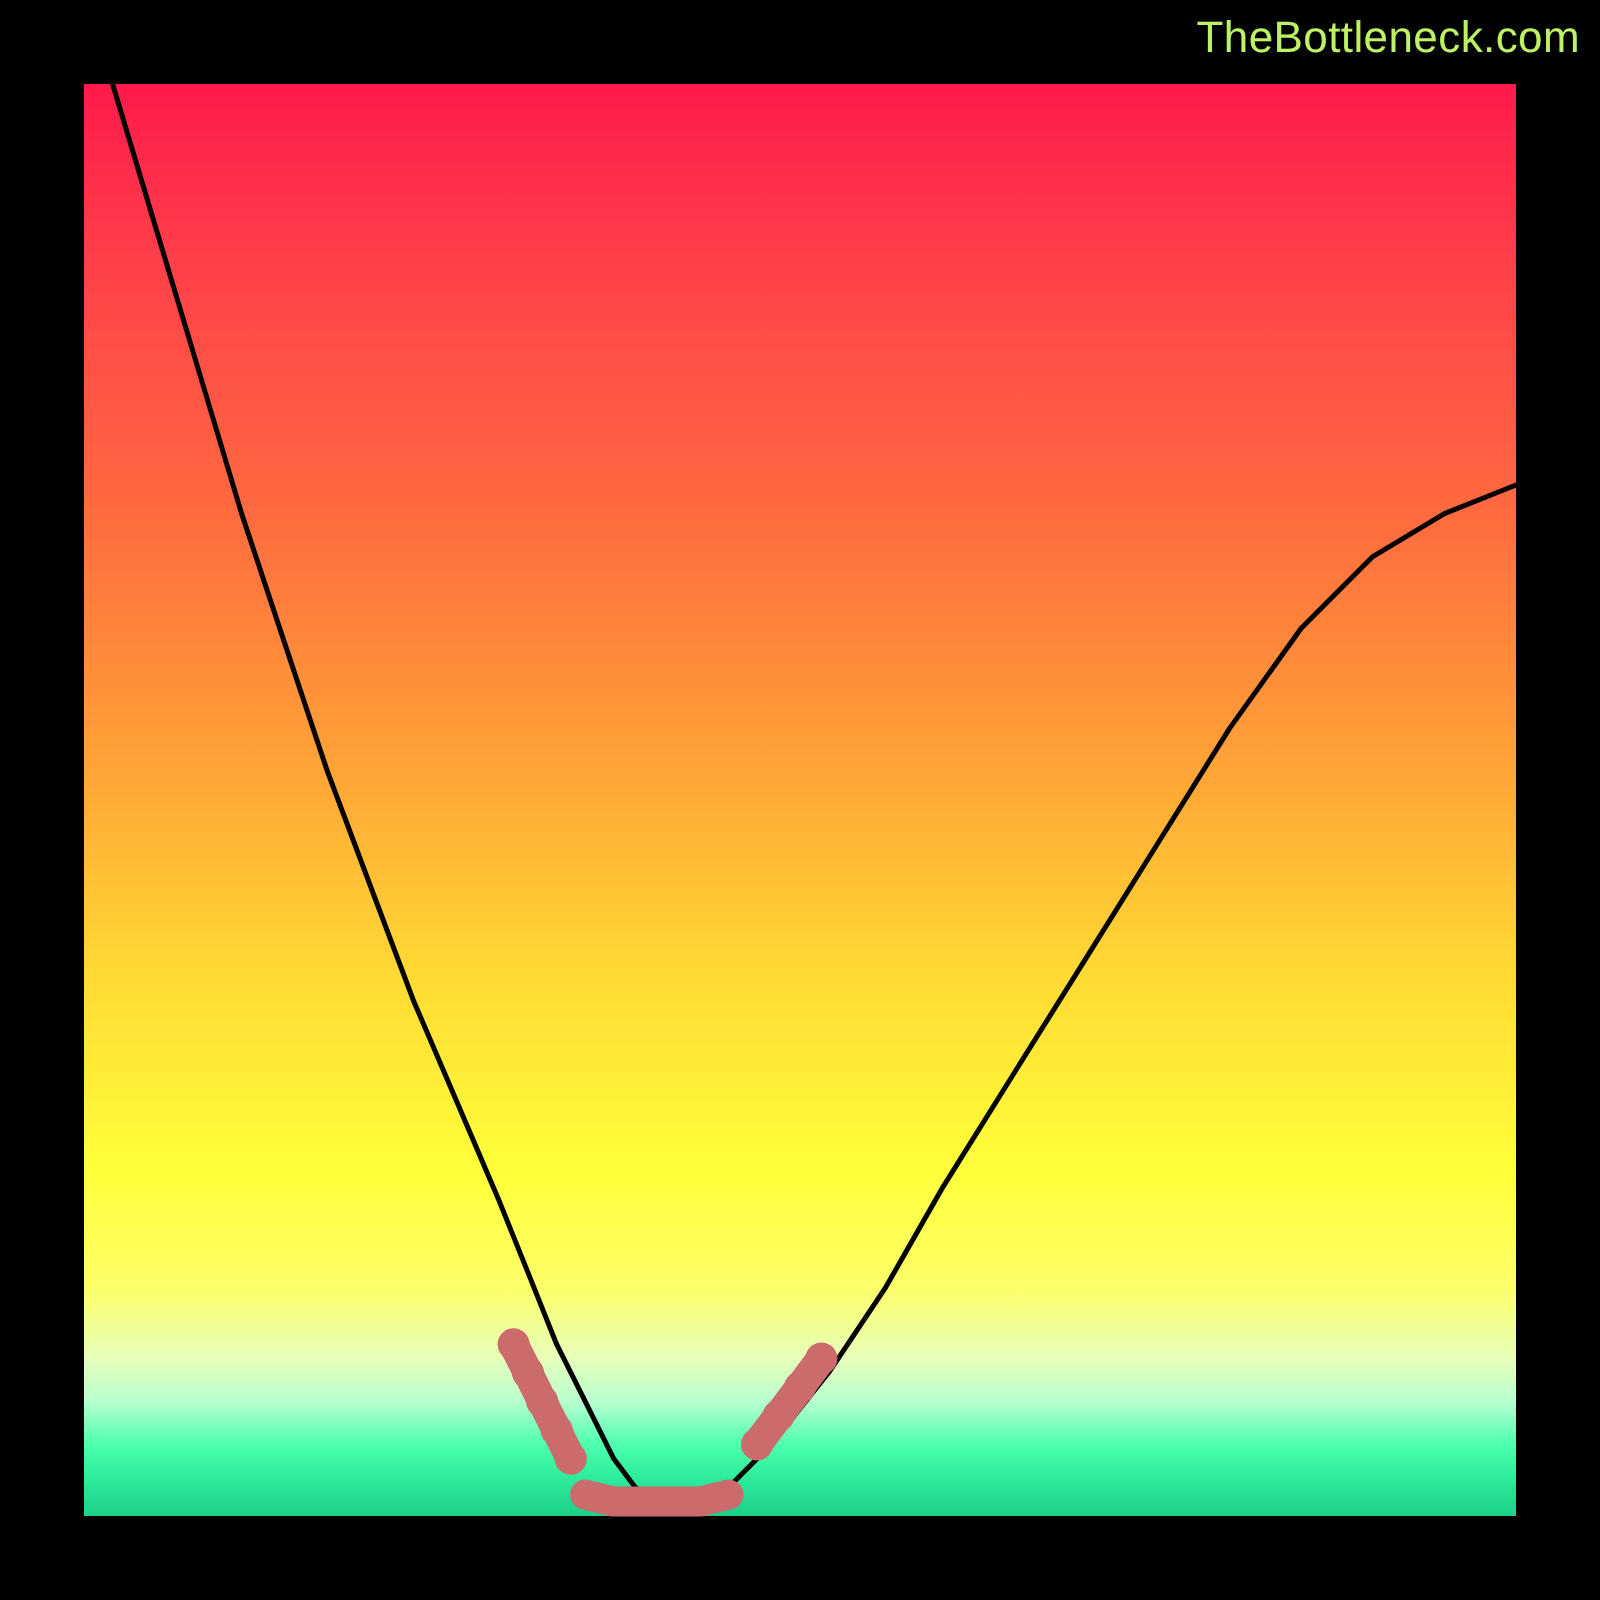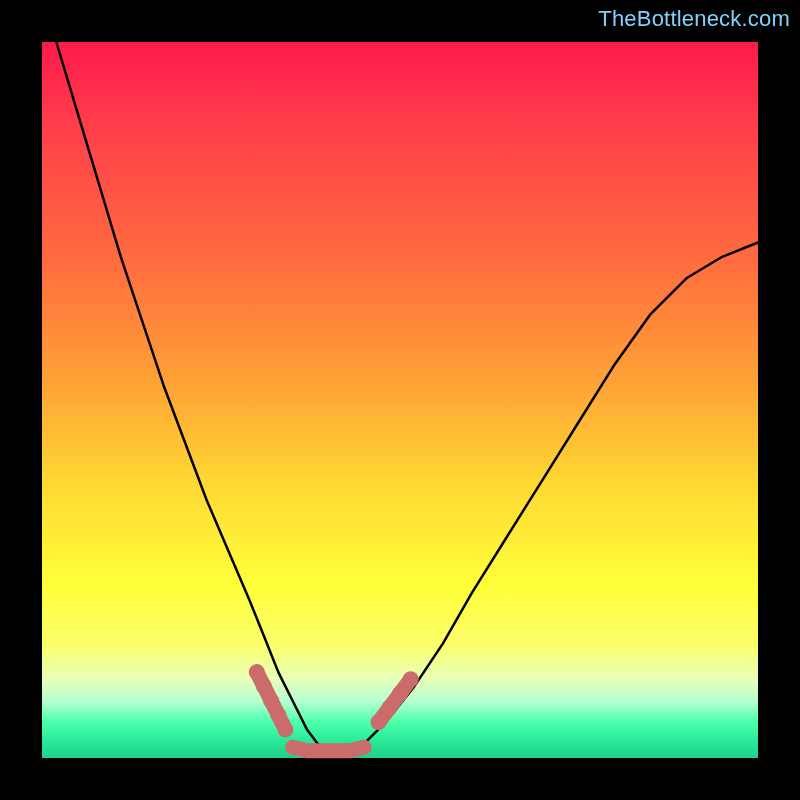--- a/index.html
+++ b/index.html
@@ -40,21 +40,21 @@
       #4dffad 95%,
       #30ef9e 97%,
       #22da8f 99%,
       #1fd089 100%
     );
   }
   .watermark {
     position: absolute;
     top: 6px;
     right: 10px;
-    color: #7dd3fc;
+    color: #bef264;
     font-size: 22px;
     letter-spacing: 0.2px;
     font-weight: 400;
   }
   svg.curve {
     position: absolute;
     left: 0;
     top: 0;
     width: 716px;
     height: 716px;

